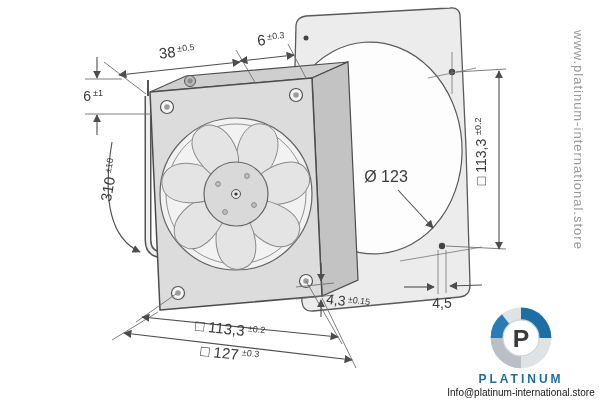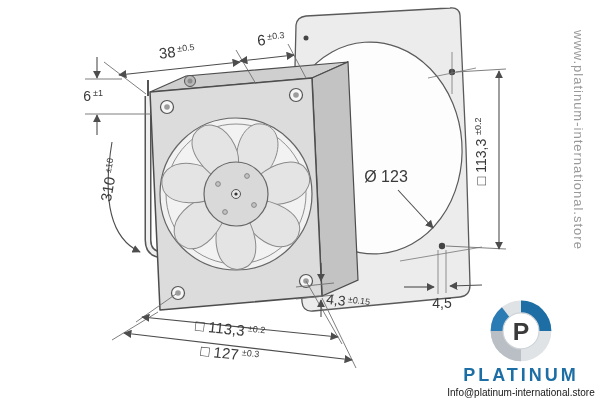--- a/index.html
+++ b/index.html
@@ -9,21 +9,21 @@
   .dim-main{font-size:15px;}
   .dim-main-sm{font-size:14px;}
   .dim-tol{font-size:9px;}
   .dimline{stroke:#4d4d4d;stroke-width:1.1;fill:none;}
   .ext{stroke:#707070;stroke-width:0.9;fill:none;}
   .thin{stroke:#777;stroke-width:0.8;fill:none;}
   .watermark{position:absolute;top:30px;right:14px;writing-mode:vertical-rl;
              color:#999;font-size:13px;letter-spacing:1px;}
   .logo{position:absolute;right:4px;bottom:2px;width:150px;display:flex;
         flex-direction:column;align-items:center;line-height:1.1;}
-  .logo-brand{color:#1c6ea4;font-weight:bold;font-size:18px;letter-spacing:3px;margin-top:-2px;}
+  .logo-brand{color:#1c6ea4;font-weight:bold;font-size:12px;letter-spacing:3px;margin-top:-2px;}
   .logo-email{color:#151515;font-size:10px;white-space:nowrap;margin-top:1px;}
 </style>
 </head>
 <body>
 
 <div class="stage">
 
 <svg width="600" height="400" viewBox="0 0 600 400">
   <defs>
     <marker id="arr" viewBox="0 0 10 10" refX="9" refY="5" markerWidth="7.5" markerHeight="7.5" orient="auto-start-reverse">

